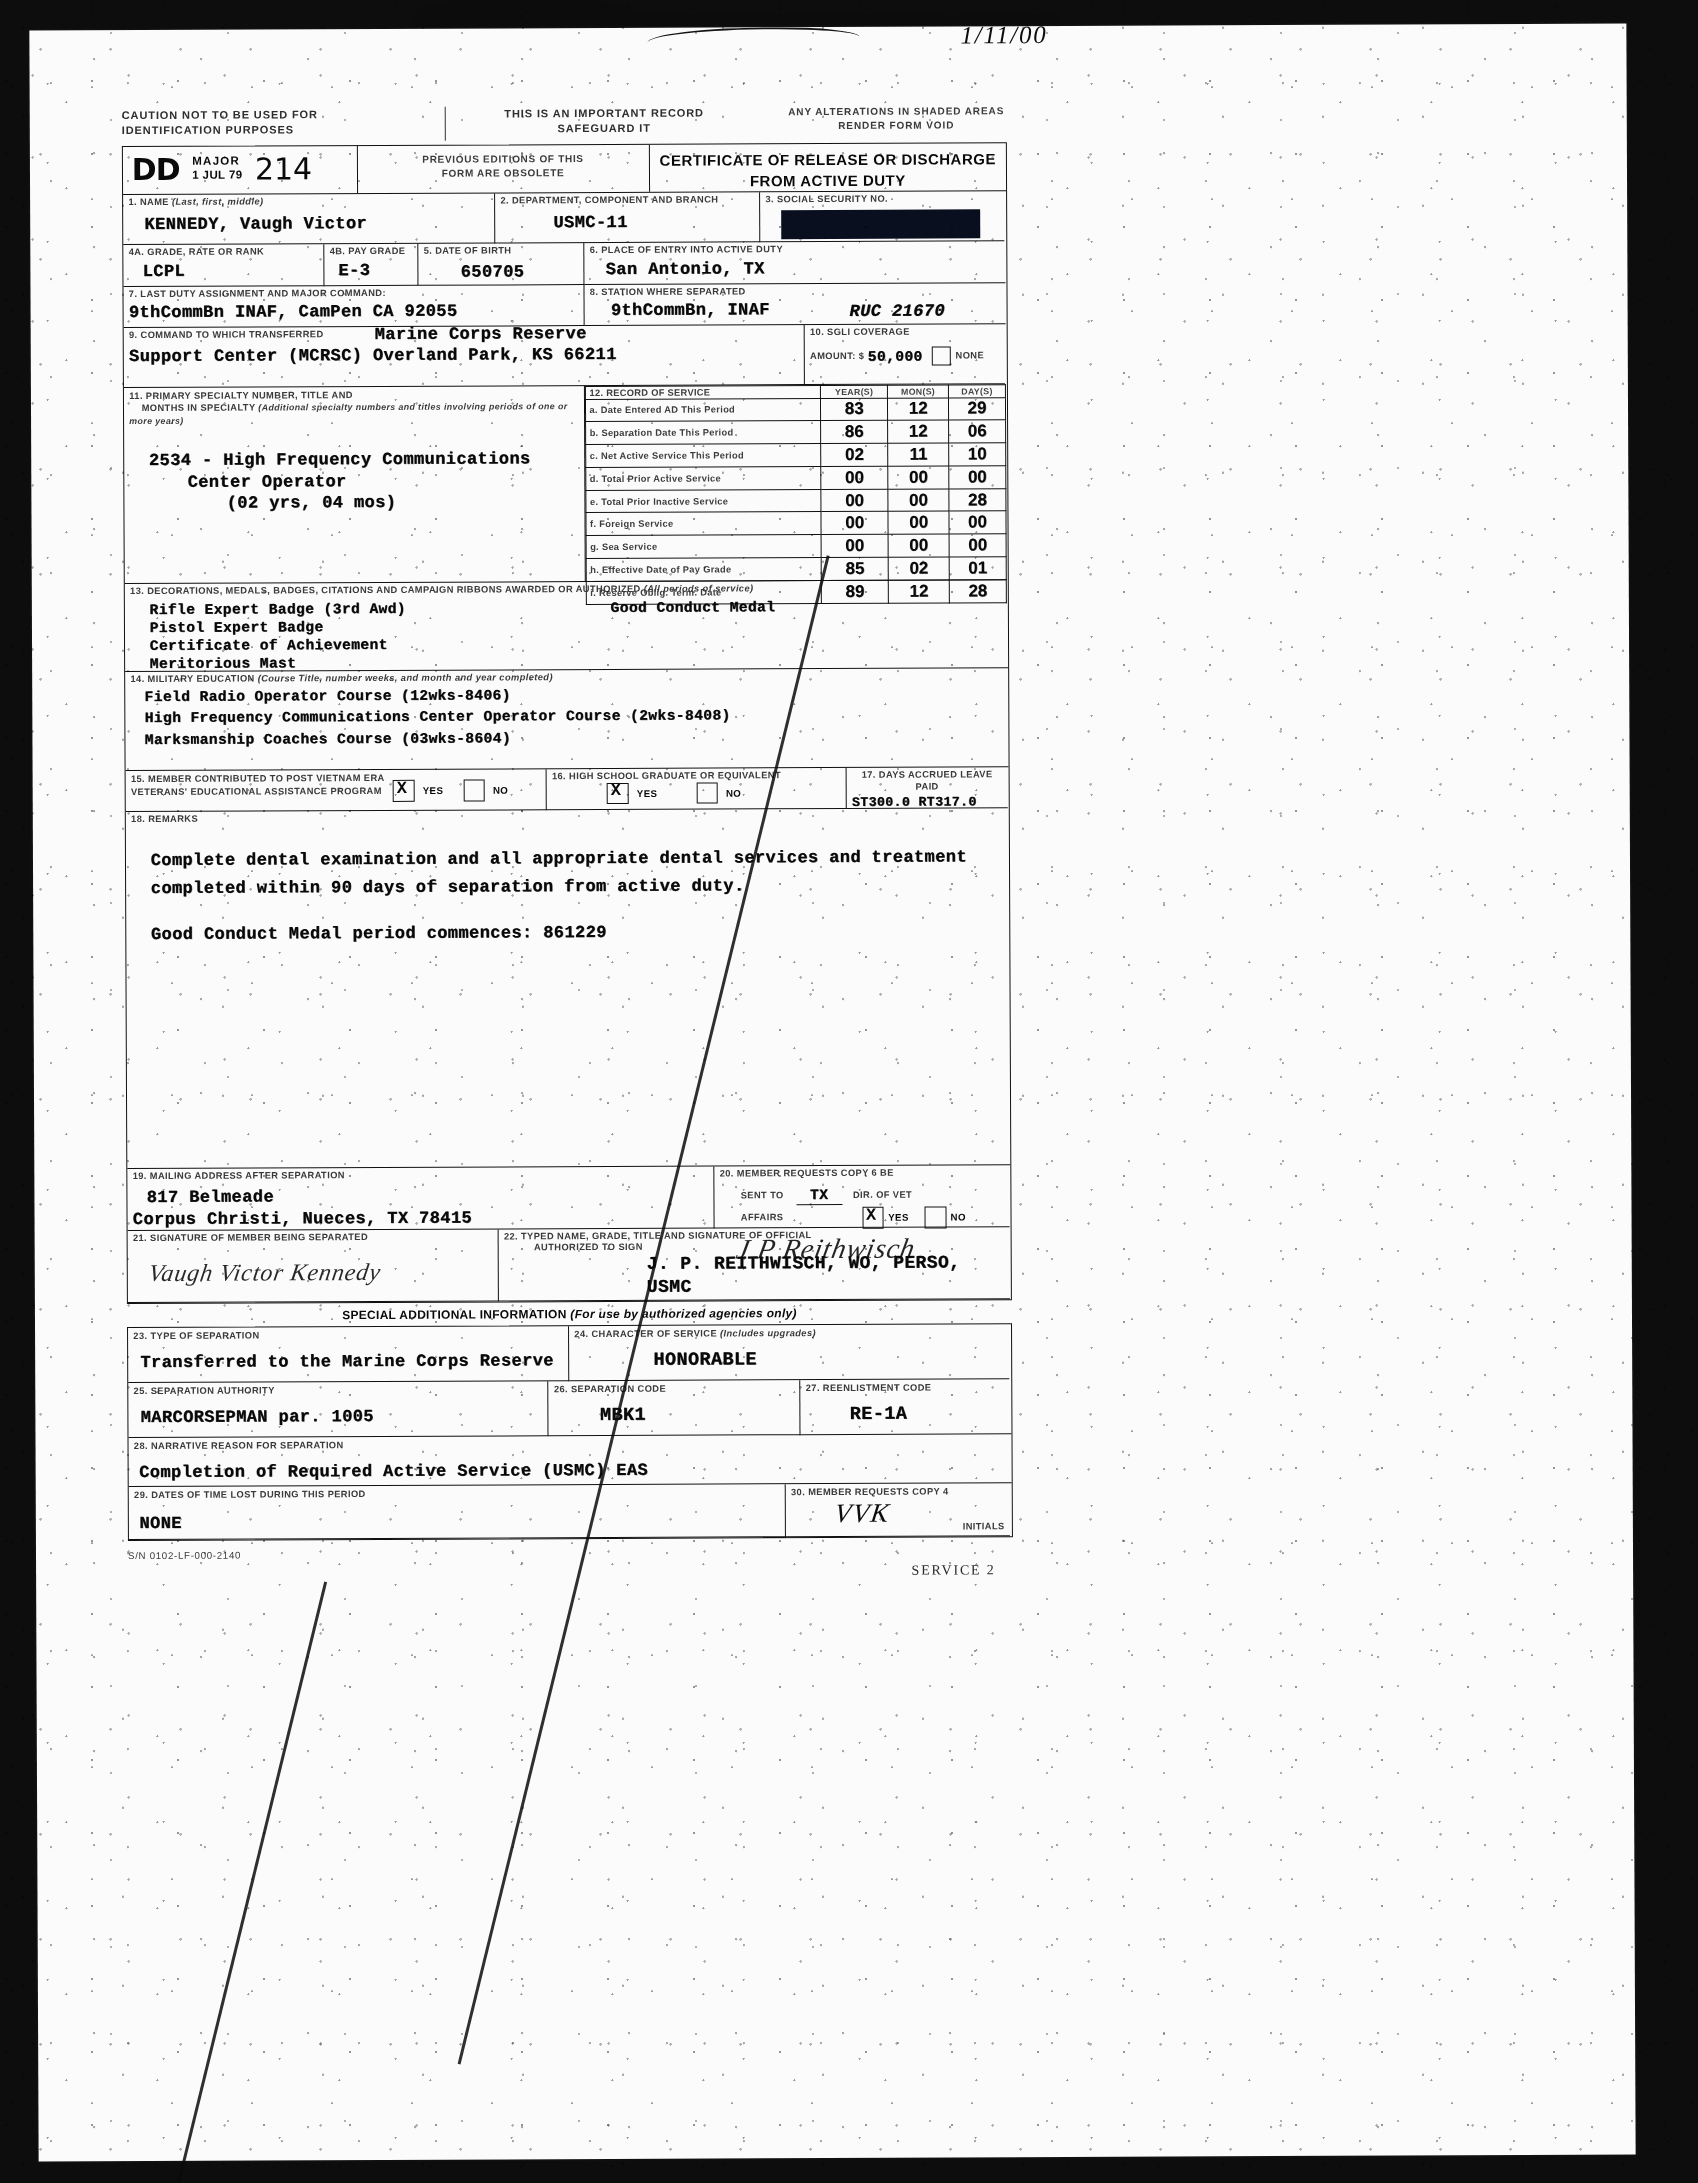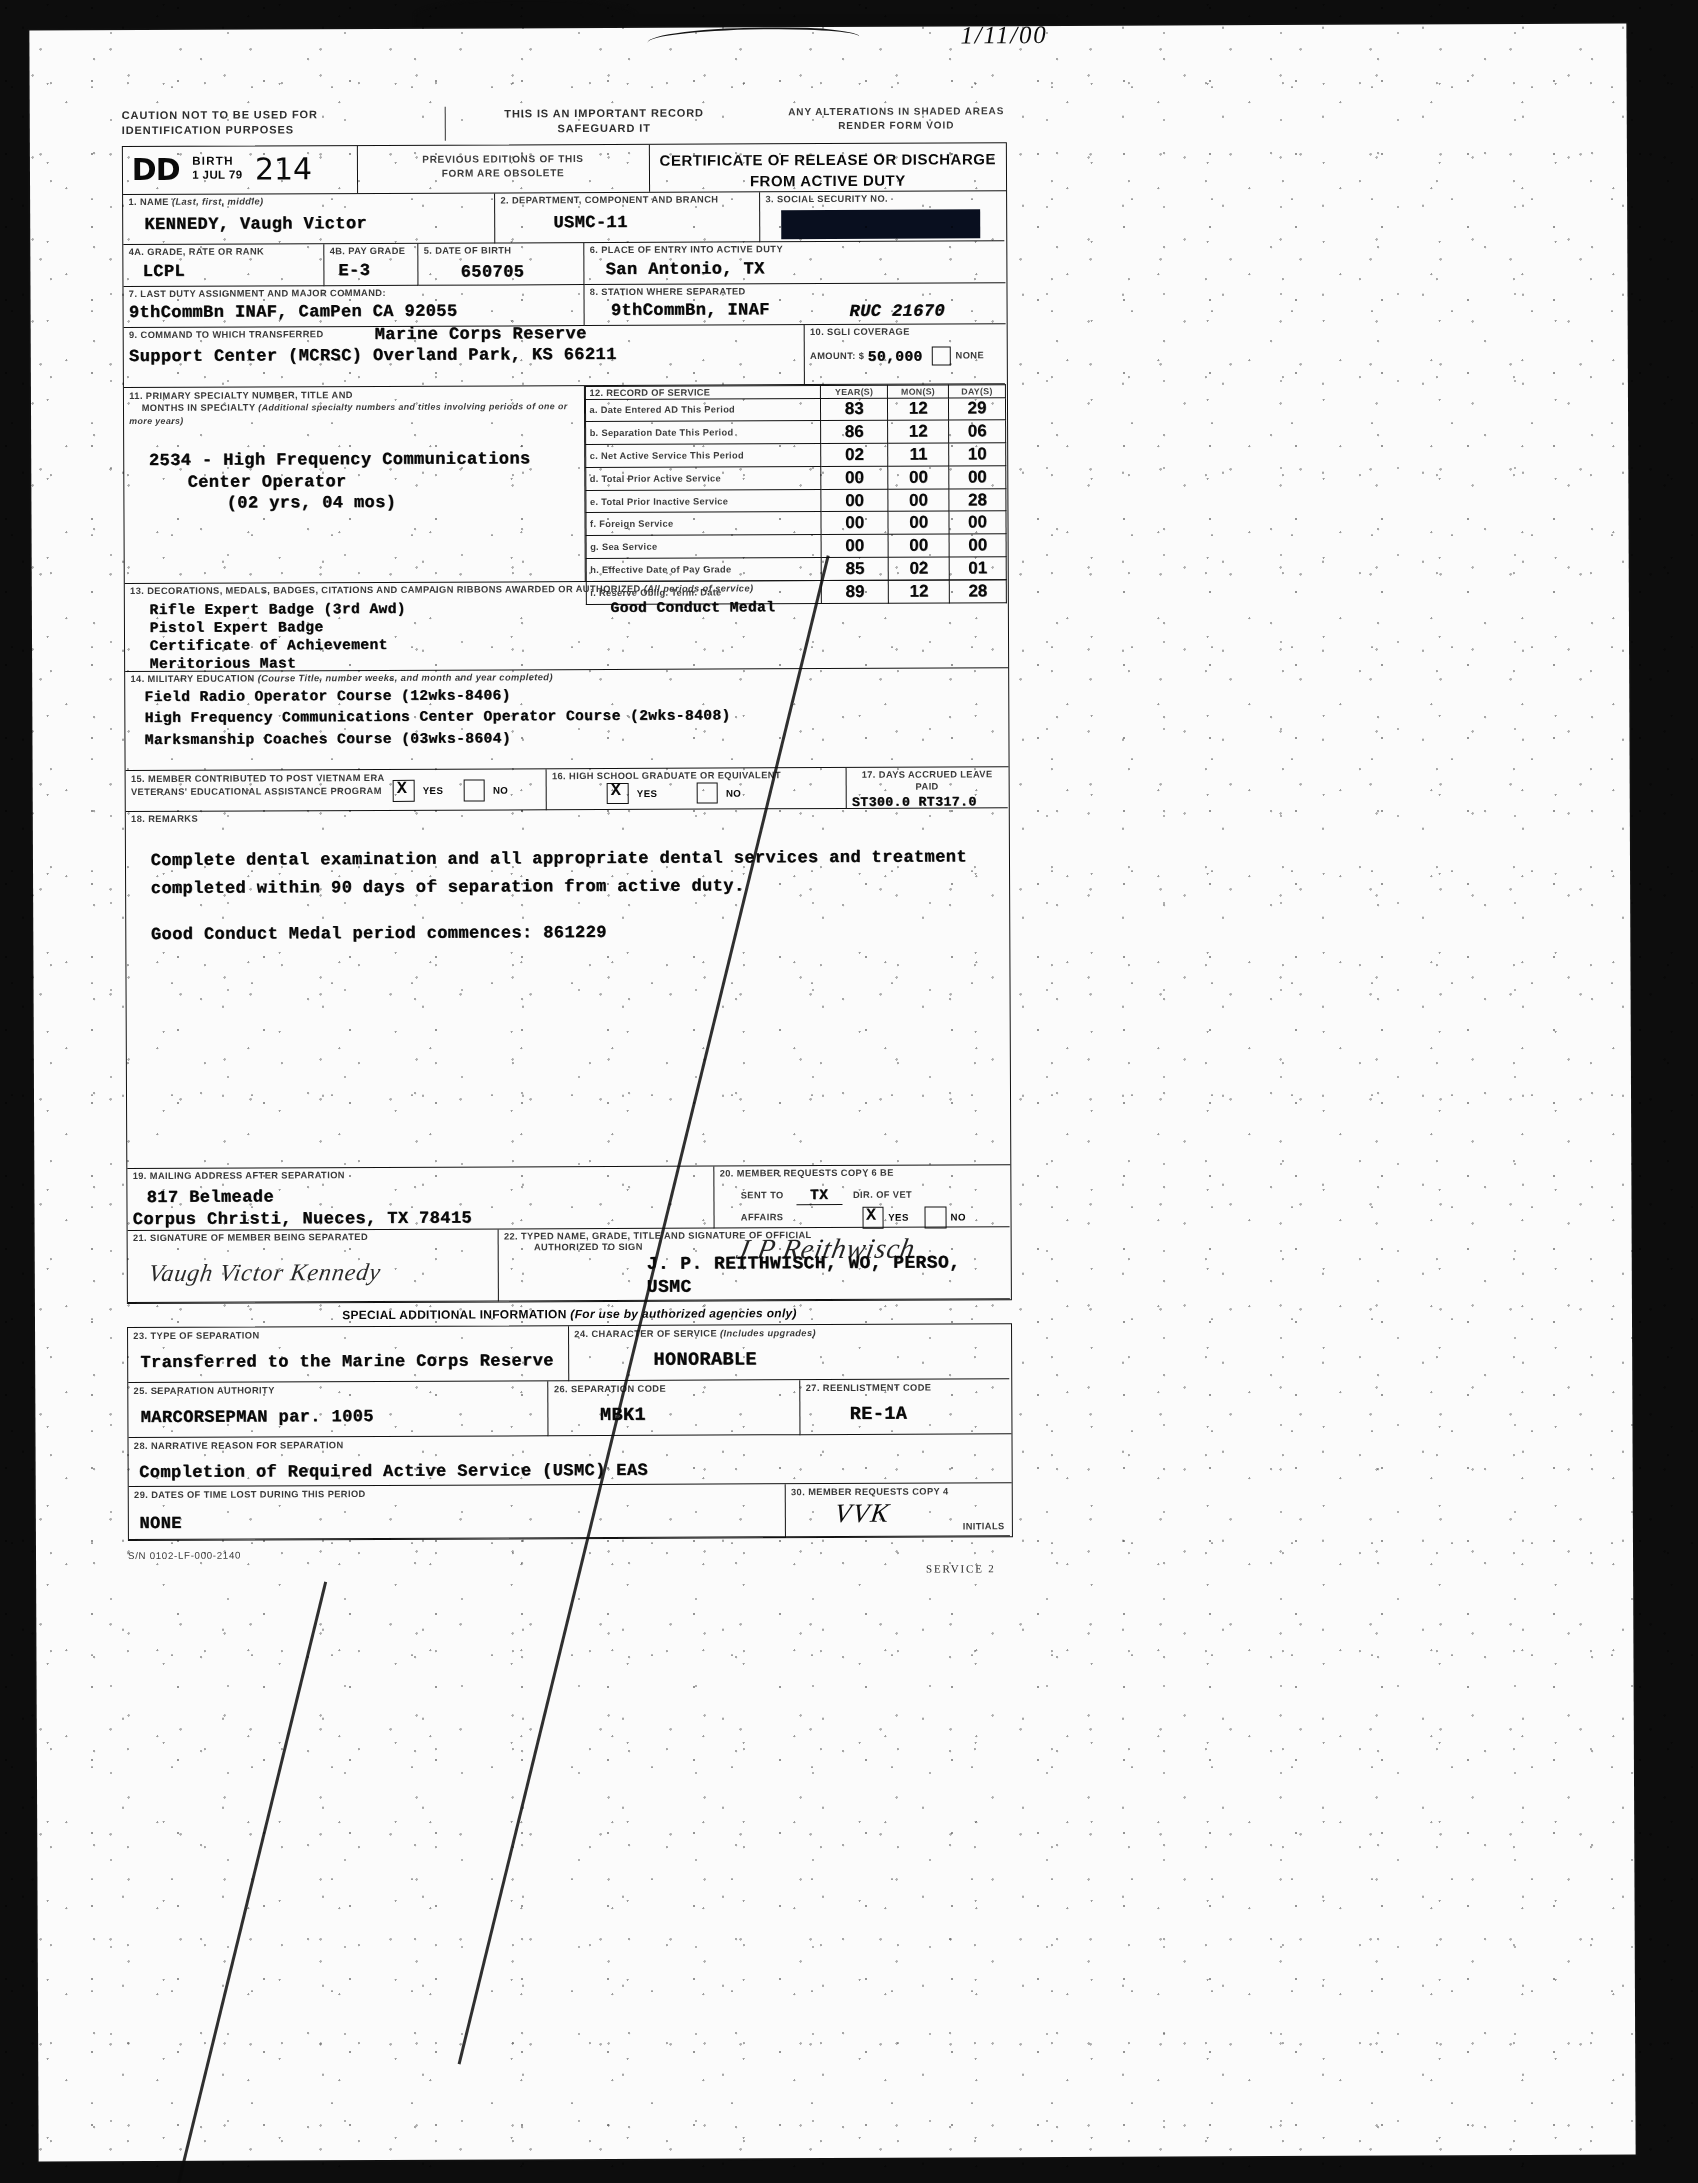--- a/index.html
+++ b/index.html
@@ -99,21 +99,21 @@
 
   
   .redact{position:absolute;background:#090f1f;}
 
   
   .pen{position:absolute;background:#0b0b0b;transform-origin:0 0;pointer-events:none;}
 
   .hand{font-family:"Liberation Serif",serif;font-style:italic;color:#0c0c0c;}
 
   .sn{font-size:9.7px;letter-spacing:0.7px;color:#3a3a3a;}
-  .svc2{font-size:11px;letter-spacing:1.8px;color:#2a2a2a;font-family:"Liberation Serif",serif;}
+  .svc2{font-size:14px;letter-spacing:1.8px;color:#2a2a2a;font-family:"Liberation Serif",serif;}
 
   .special{text-align:center;font-size:12px;font-weight:700;letter-spacing:0.3px;padding:5.3px 0 4.4px;}
   .special em{font-style:italic;}
 </style>
 </head>
 <body>
 
 <div id="page">
 
   <div class="smudge" style="left:415px;top:0;width:221px;height:42px;border-radius:40%;filter:blur(1.8px);"></div>
@@ -134,21 +134,21 @@
 SAFEGUARD IT</div>
         <div class="c3">ANY ALTERATIONS IN SHADED AREAS RENDER FORM VOID</div>
       </div>
 
       <div class="box">
 
         <div class="ddrow">
           <div class="ddbox">
             <span class="dd">DD</span>
             <span class="ddform">
-              <span>BIRTH</span><br>
+              <span>MAJOR</span><br>
               <span style="font-weight:600;letter-spacing:0.4px;">1 JUL 79</span>
             </span>
             <span class="ddnum">214</span>
           </div>
           <div class="prev" style="white-space:pre-line;">PREVIOUS EDITIONS OF THIS
 FORM ARE OBSOLETE</div>
           <div class="certtitle" style="white-space:pre-line;">CERTIFICATE OF RELEASE OR DISCHARGE
 FROM ACTIVE DUTY</div>
         </div>
 

